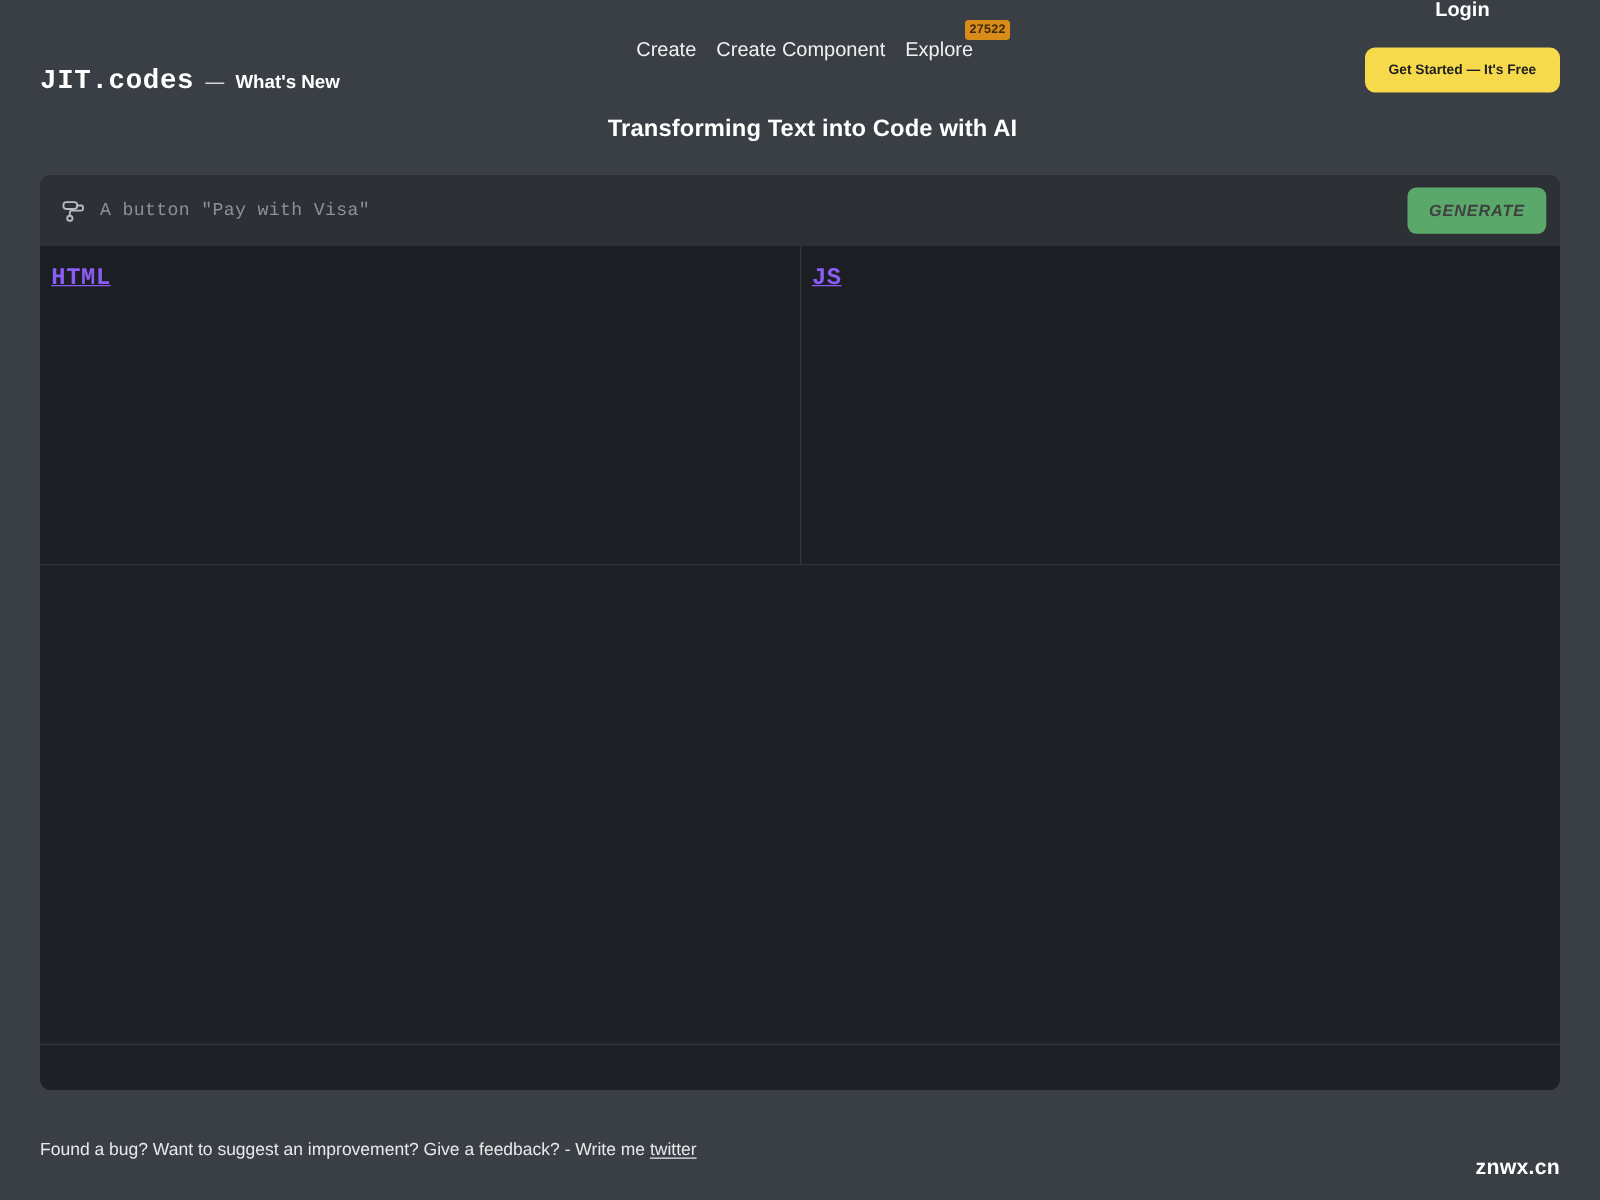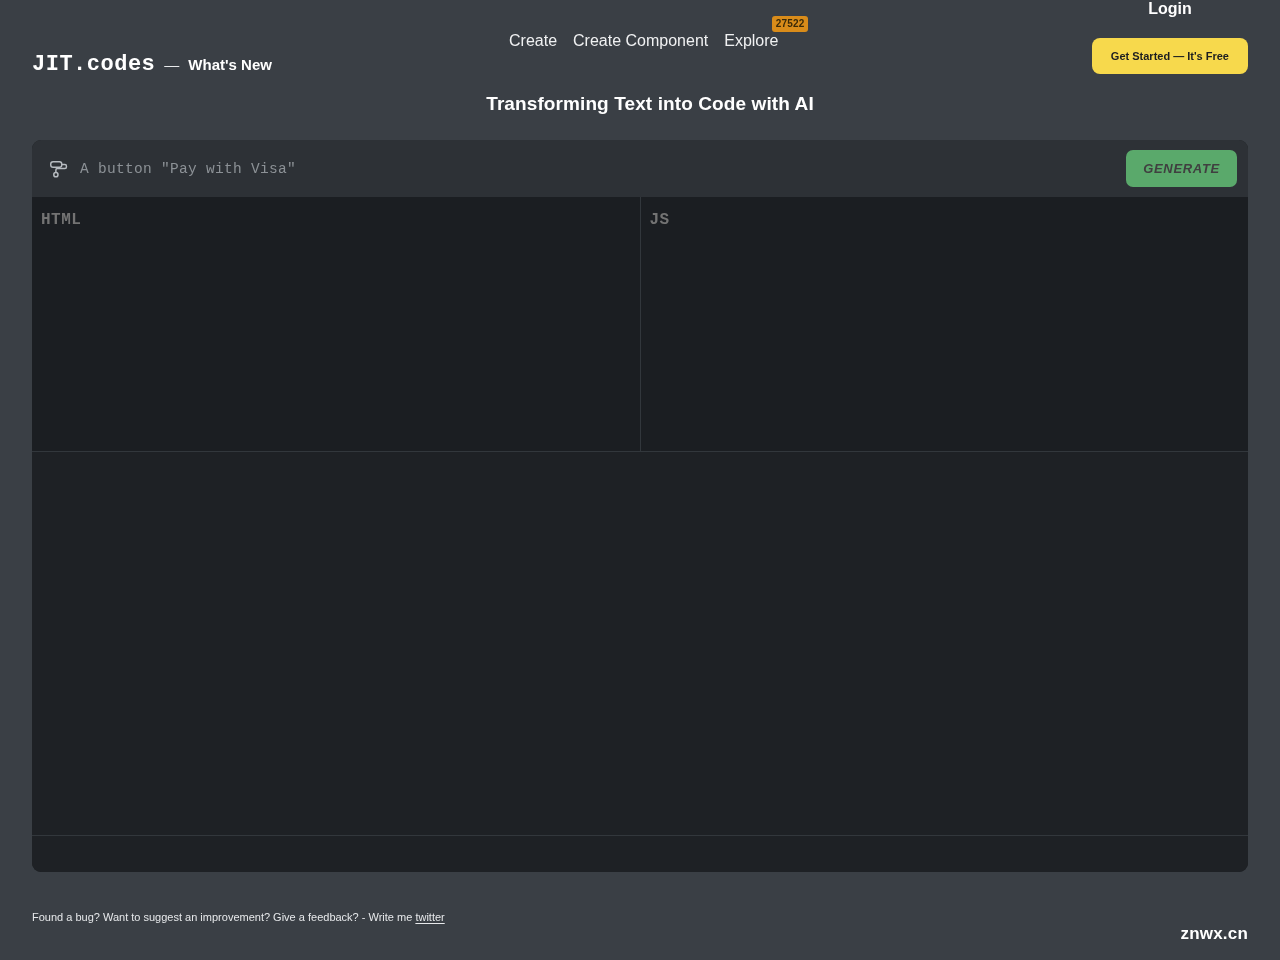--- a/index.html
+++ b/index.html
@@ -211,24 +211,25 @@
     position: relative;
     overflow: hidden;
   }
 
   .editor-pane + .editor-pane {
     border-left: 1px solid #32373c;
   }
 
   .editor-label {
     font-family: "Liberation Mono", "DejaVu Sans Mono", monospace;
-    font-size: 16px;
-    font-weight: 700;
-    color: #737373;
+    font-size: 19px;
+    font-weight: 700;
+    color: #8b5cf6;
     letter-spacing: 0.5px;
+    text-decoration: underline;
   }
 
   .editor-code {
     font-family: "Liberation Mono", "DejaVu Sans Mono", monospace;
     font-size: 13px;
     color: #c7ccd1;
     white-space: pre;
     margin-top: 4px;
   }
 
@@ -242,21 +243,21 @@
   .card-footer-strip {
     flex: 0 0 36px;
     background: #1e2125;
   }
 
   
   .page-footer {
     position: absolute;
     left: 32px;
     top: 911px;
-    font-size: 11px;
+    font-size: 14px;
     color: #e7e9eb;
     white-space: nowrap;
   }
 
   .footer-link {
     color: #e7e9eb;
     text-decoration: underline;
     text-underline-offset: 2px;
     cursor: pointer;
   }

